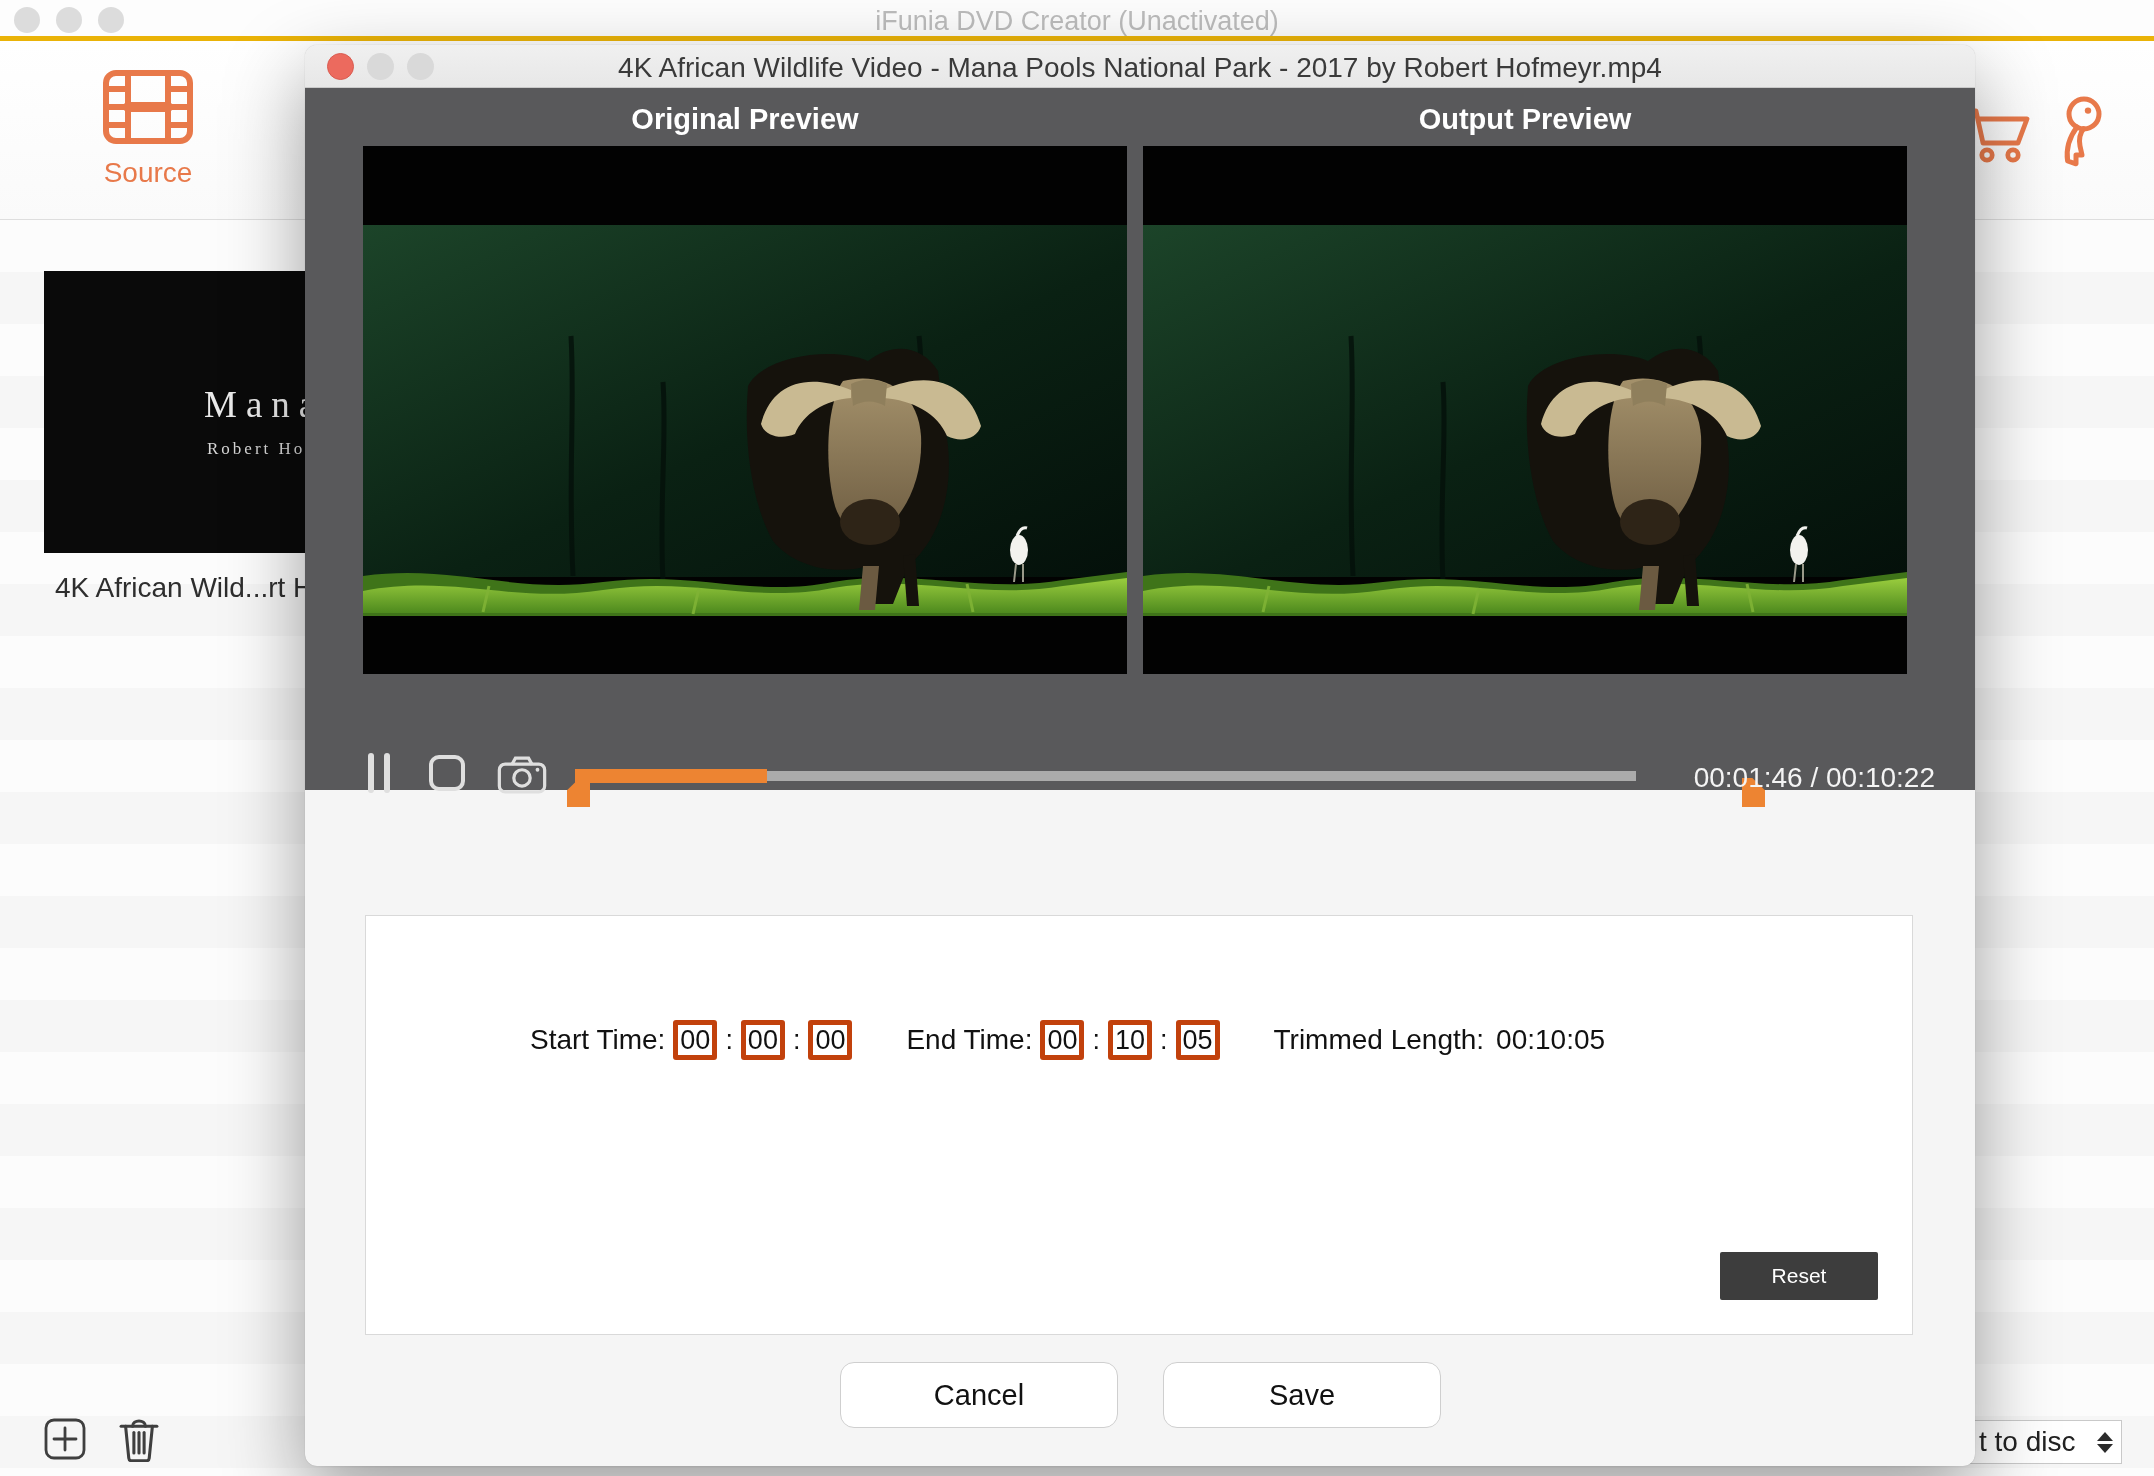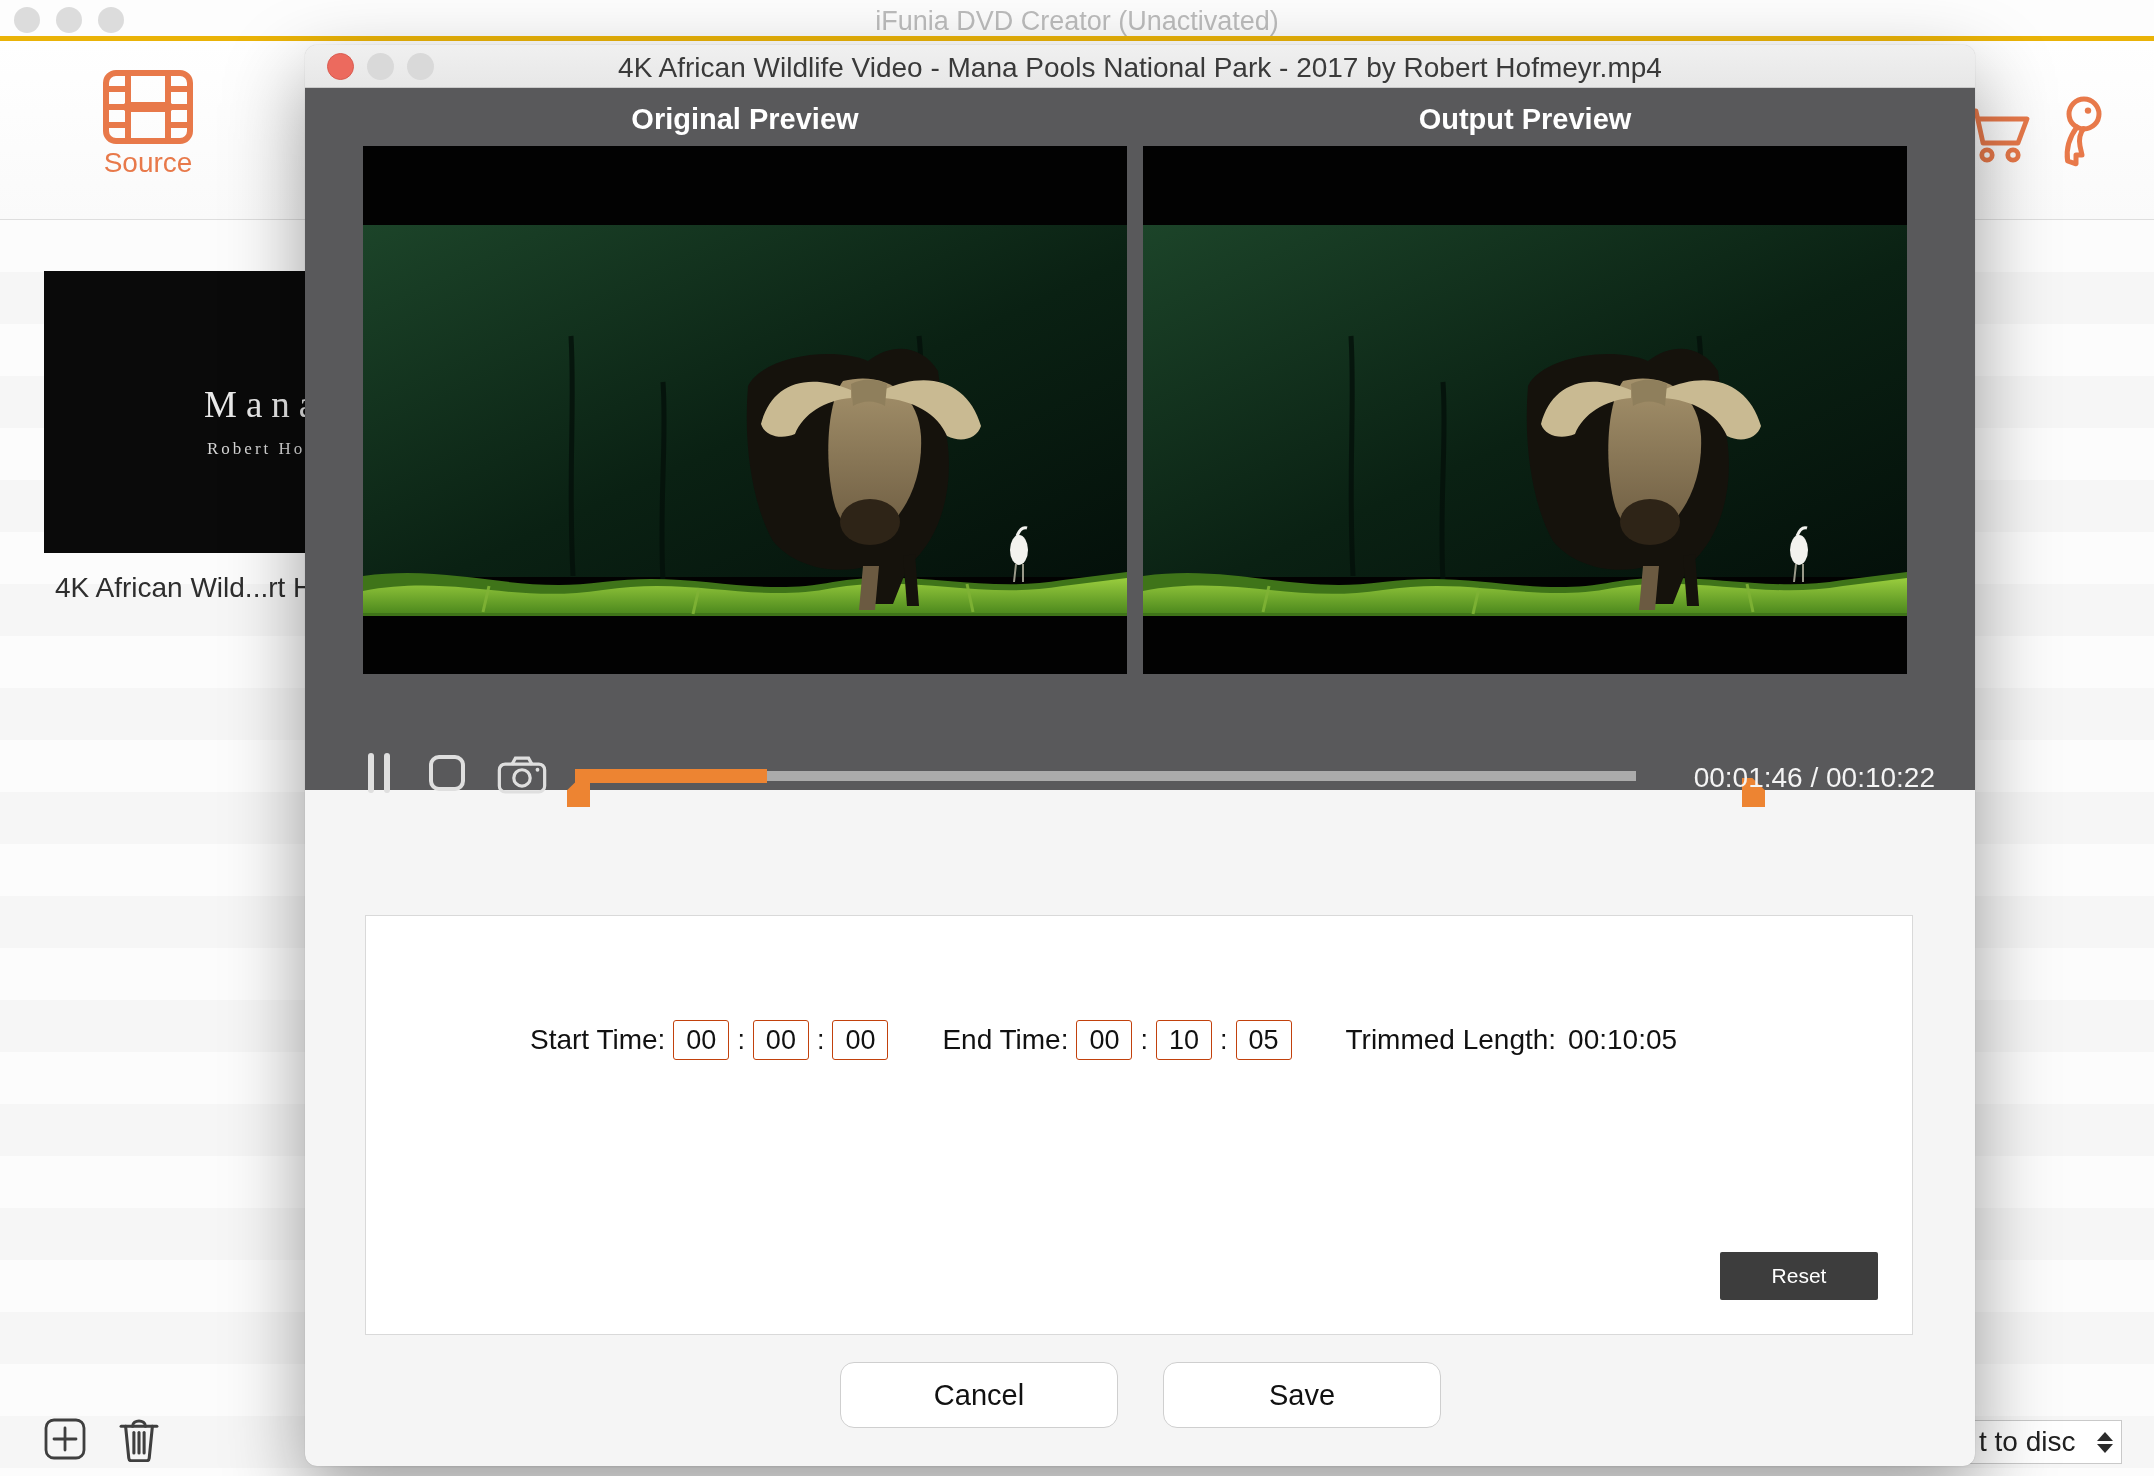--- a/index.html
+++ b/index.html
@@ -12,21 +12,21 @@
   .tl { position:absolute; top:7px; width:26px; height:26px; border-radius:50%; }
   .tl.g1 { left:14px; background:#dcdcdc; }
   .tl.g2 { left:56px; background:#dcdcdc; }
   .tl.g3 { left:98px; background:#dcdcdc; }
   .app-title { position:absolute; left:0; right:0; top:6px; text-align:center;
     font-size:27px; color:#bcbcbc; }
 
   .toolbar { position:absolute; left:0; top:41px; width:2154px; height:179px;
     background:linear-gradient(#ffffff,#fafafa); border-bottom:1px solid #dedede; }
   .source-btn { position:absolute; left:78px; top:26px; width:140px; height:130px;
-    display:flex; flex-direction:column; align-items:center; cursor:default; }
+    display:flex; flex-direction:column; align-items:center; gap:10px; cursor:default; }
   .source-label { font-size:28px; color:#e8794a; }
   .tb-icon { position:absolute; top:60px; }
   .cart-pos { left:1958px; }
   .key-pos  { left:2052px; top:52px; }
 
   .content { position:absolute; left:0; top:220px; width:2154px; height:1256px;
     background:repeating-linear-gradient(to bottom,#fcfcfc 0 52px,#f6f6f6 52px 104px); }
 
   .thumb { position:absolute; left:44px; top:51px; width:470px; height:282px; background:#0a0a0a; }
   .thumb-title { position:absolute; left:160px; top:112px; font-family:"Liberation Serif", serif;
@@ -86,21 +86,21 @@
   .tab { flex:1 1 0; height:61px; background:#f1f1f1; border:1px solid #d9d9d9; margin-right:-1px;
     display:flex; align-items:center; justify-content:center; font-size:28px; color:#262626; cursor:default; }
   .tab.active { height:73px; background:#fff; border-bottom:none; margin-bottom:-1px;
     position:relative; z-index:3; border-top-left-radius:4px; border-top-right-radius:4px; }
 
   .panel { position:absolute; left:60px; top:847px; width:1548px; height:420px;
     background:#fff; border:1px solid #d9d9d9;margin-top:23px; }
   .trim-row { position:absolute; left:164px; top:100px; height:48px;
     display:flex; align-items:center; white-space:nowrap; }
   .trim-row .lbl { font-size:28px; color:#111; }
-  .tbox { width:56px; height:40px; margin:0 8px; border:1px solid #c2410c; border-radius:3px;
+  .tbox { width:44px; height:40px; margin:0 8px; border:5px solid #c2410c; border-radius:3px;
     background:#fff; text-align:center; font-size:27px; color:#111; font-family:"Liberation Sans", sans-serif; }
   .colon { font-size:27px; color:#111; }
   .gap40 { display:inline-block; width:46px; }
   .gap12 { display:inline-block; width:12px; }
   .reset-btn { position:absolute; right:34px; bottom:34px; width:158px; height:48px;
     background:#3d3d3d; color:#fff; font-size:21px; border:none; border-radius:2px; }
 
   .dlg-btn { position:absolute; top:1317px; width:278px; height:66px; background:#fff;
     border:1px solid #cfcfcf; border-radius:14px; font-size:29px; color:#111;
     font-family:"Liberation Sans", sans-serif; }

